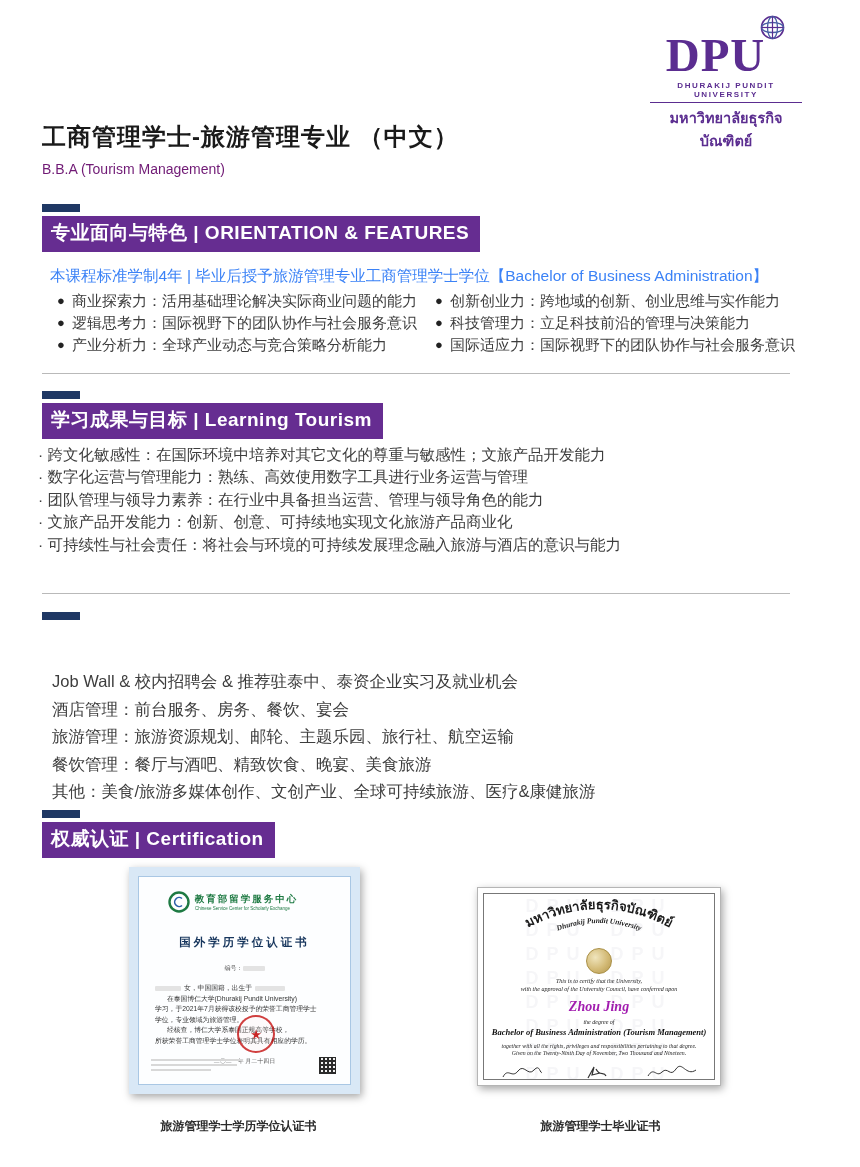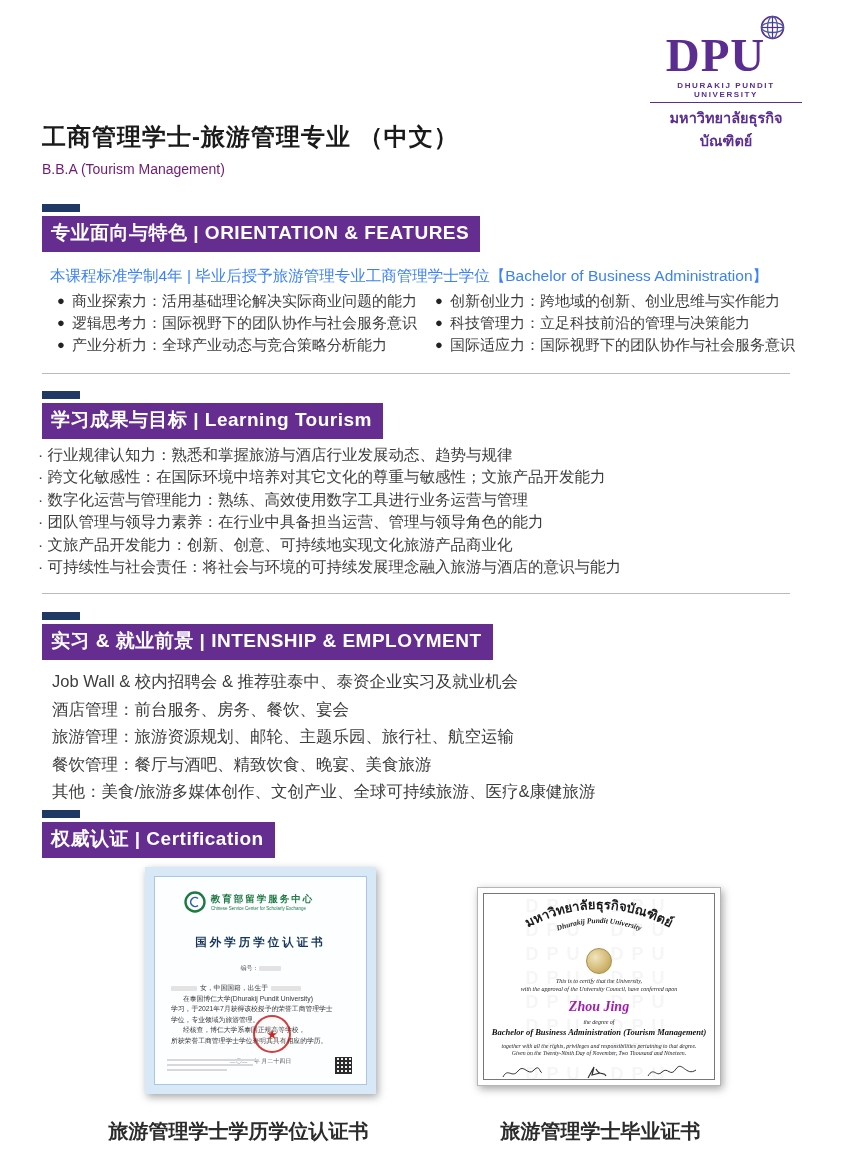--- a/index.html
+++ b/index.html
@@ -38,21 +38,21 @@
   .learn-list { position:absolute; left:38px; top:444px; }
   .learn-item { font-size:15.5px; color:#3d3d3d; line-height:22.4px; white-space:nowrap; }
   .learn-item::before { content:"· "; color:#3d3d3d; }
 
   
   .intern-list { position:absolute; left:52px; top:668px; }
   .intern-item { font-size:16.5px; color:#3d3d3d; line-height:27.5px; white-space:nowrap; }
 
   
   .cert { position:absolute; background:#fff; box-shadow:2px 3px 8px rgba(0,0,0,0.35); }
-  .cert-left { left:145px; top:867px; width:231px; height:227px; border:9px solid #d9e8f6; }
+  .cert-left { left:129px; top:867px; width:231px; height:227px; border:9px solid #d9e8f6; }
   .cert-left-inner { position:relative; width:100%; height:100%; border:1px solid #a9c7e4; background:#fdfeff; overflow:hidden; }
 
   .csc-row { display:flex; align-items:center; justify-content:center; margin-top:14px; }
   .csc-logo { width:22px; height:22px; margin-right:5px; flex:none; }
   .csc-texts { text-align:left; }
   .csc-zh { font-size:9.5px; font-weight:bold; color:#1e7a43; letter-spacing:2px; font-family:"Liberation Serif", serif; }
   .csc-en { font-size:6px; transform:scale(0.75); transform-origin:left top; color:#1e7a43; white-space:nowrap; }
   .cl-title { margin-top:22px; text-align:center; font-size:11.5px; font-weight:bold; color:#17365d; letter-spacing:3px; }
   .cl-serial { margin-top:14px; text-align:center; font-size:6px; color:#555; }
   .cl-body { margin:10px 16px 0 16px; font-size:6.8px; color:#333; line-height:10.5px; text-align:left; }
@@ -75,21 +75,21 @@
              background:radial-gradient(circle at 35% 35%, #f0e5bd, #d3ba76 55%, #b3954a);
              border:1px solid #a98f45; }
   .dp-certify { margin-top:4px; font-family:"Liberation Serif", serif; font-style:italic; font-size:6px; line-height:7.8px; color:#222; }
   .dp-name { margin-top:5px; font-family:"Liberation Serif", serif; font-style:italic; font-weight:bold; font-size:14px; color:#a21caf; }
   .dp-deglabel { margin-top:4px; font-family:"Liberation Serif", serif; font-style:italic; font-size:6px; color:#222; }
   .dp-degree { margin-top:2px; font-family:"Liberation Serif", serif; font-style:italic; font-weight:bold; font-size:8.5px; color:#111; }
   .dp-rights { margin-top:6px; font-family:"Liberation Serif", serif; font-style:italic; font-size:5.8px; line-height:7.2px; color:#222; }
   .dp-signs { display:flex; justify-content:space-between; padding:0 16px; margin-top:8px; }
   .dp-sign { text-align:center; }
 
-  .cert-caption { position:absolute; top:1118px; font-size:20px; font-weight:bold; color:#2b2b2b; text-align:center; white-space:nowrap; }
+  .cert-caption { position:absolute; top:1118px; font-size:12px; font-weight:bold; color:#2b2b2b; text-align:center; white-space:nowrap; }
   .cap-left { left:96px; width:285px; }
   .cap-right { left:468px; width:265px; }
 </style>
 </head>
 <body>
 
 <div class="page">
 
   <div class="logo">
     <div class="logo-top">
@@ -144,32 +144,30 @@
         <span class="bul-dot">●</span>
         <span>国际适应力：国际视野下的团队协作与社会服务意识</span>
       </div>
   </div>
 
   <div class="divider" style="top:373px;"></div>
 
   <div class="accent-bar" style="top:391px;"></div>
   <div class="sec-head" style="top:403px;">学习成果与目标 | Learning Tourism</div>
   <div class="learn-list">
-    <div class="learn-item">行业规律认知力：熟悉和掌握旅游与酒店行业发展动态、趋势与规律</div>
     <div class="learn-item">跨文化敏感性：在国际环境中培养对其它文化的尊重与敏感性；文旅产品开发能力</div>
     <div class="learn-item">数字化运营与管理能力：熟练、高效使用数字工具进行业务运营与管理</div>
     <div class="learn-item">团队管理与领导力素养：在行业中具备担当运营、管理与领导角色的能力</div>
     <div class="learn-item">文旅产品开发能力：创新、创意、可持续地实现文化旅游产品商业化</div>
     <div class="learn-item">可持续性与社会责任：将社会与环境的可持续发展理念融入旅游与酒店的意识与能力</div>
   </div>
 
   <div class="divider" style="top:593px;"></div>
 
   <div class="accent-bar" style="top:612px;"></div>
-  <div class="sec-head" style="top:624px;">实习 &amp; 就业前景 | INTENSHIP &amp; EMPLOYMENT</div>
   <div class="intern-list">
     <div class="intern-item">Job Wall &amp; 校内招聘会 &amp; 推荐驻泰中、泰资企业实习及就业机会</div>
     <div class="intern-item">酒店管理：前台服务、房务、餐饮、宴会</div>
     <div class="intern-item">旅游管理：旅游资源规划、邮轮、主题乐园、旅行社、航空运输</div>
     <div class="intern-item">餐饮管理：餐厅与酒吧、精致饮食、晚宴、美食旅游</div>
     <div class="intern-item">其他：美食/旅游多媒体创作、文创产业、全球可持续旅游、医疗&amp;康健旅游</div>
   </div>
 
   <div class="accent-bar" style="top:810px;"></div>
   <div class="sec-head" style="top:822px;">权威认证 | Certification</div>

